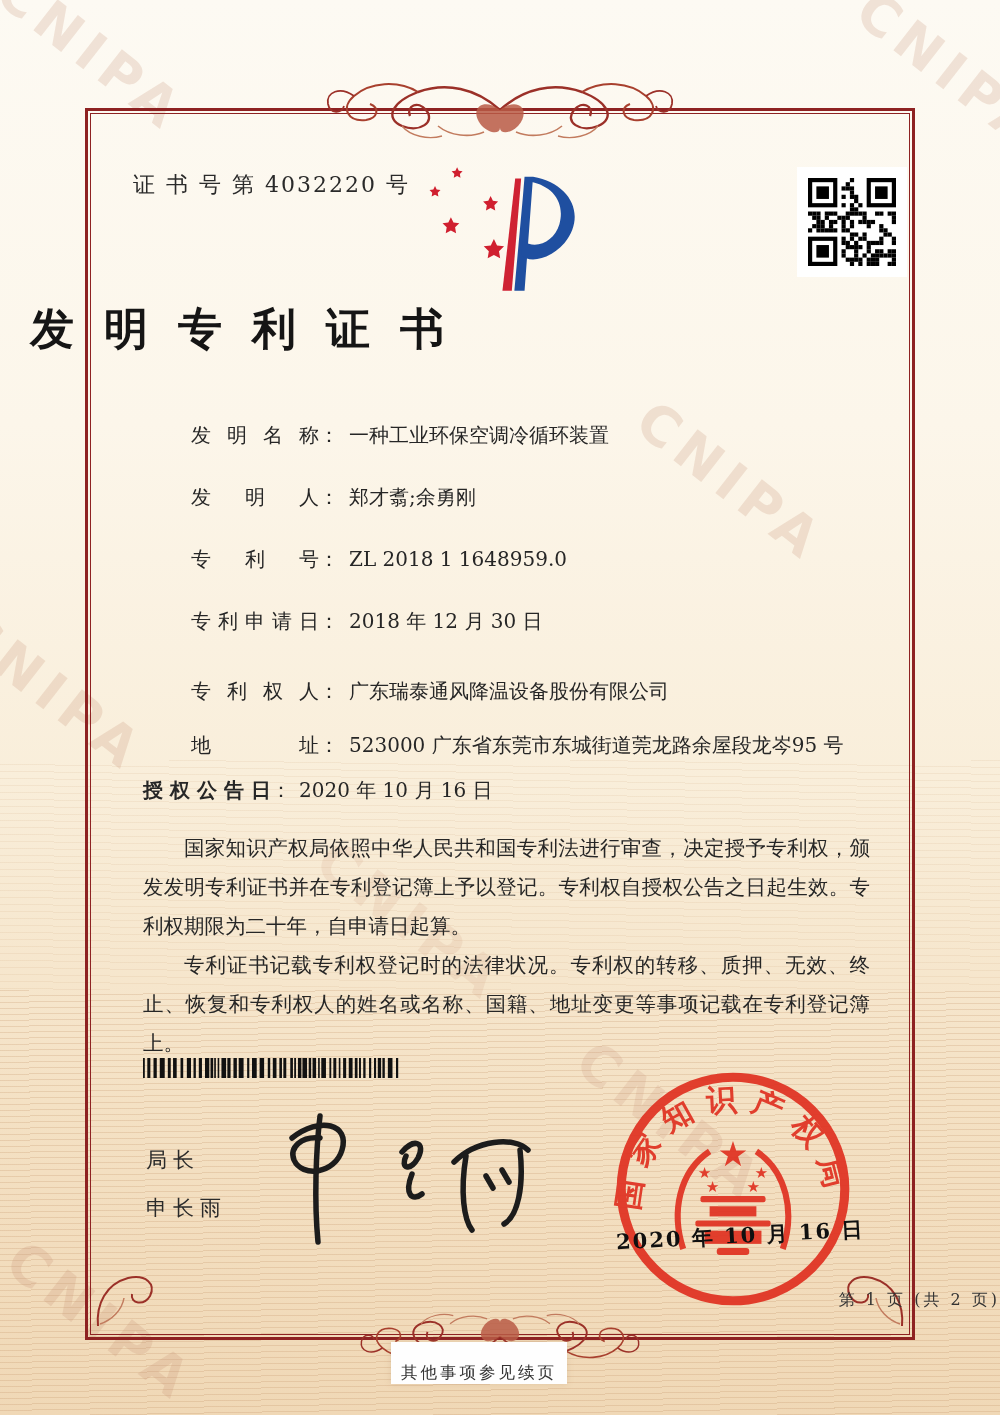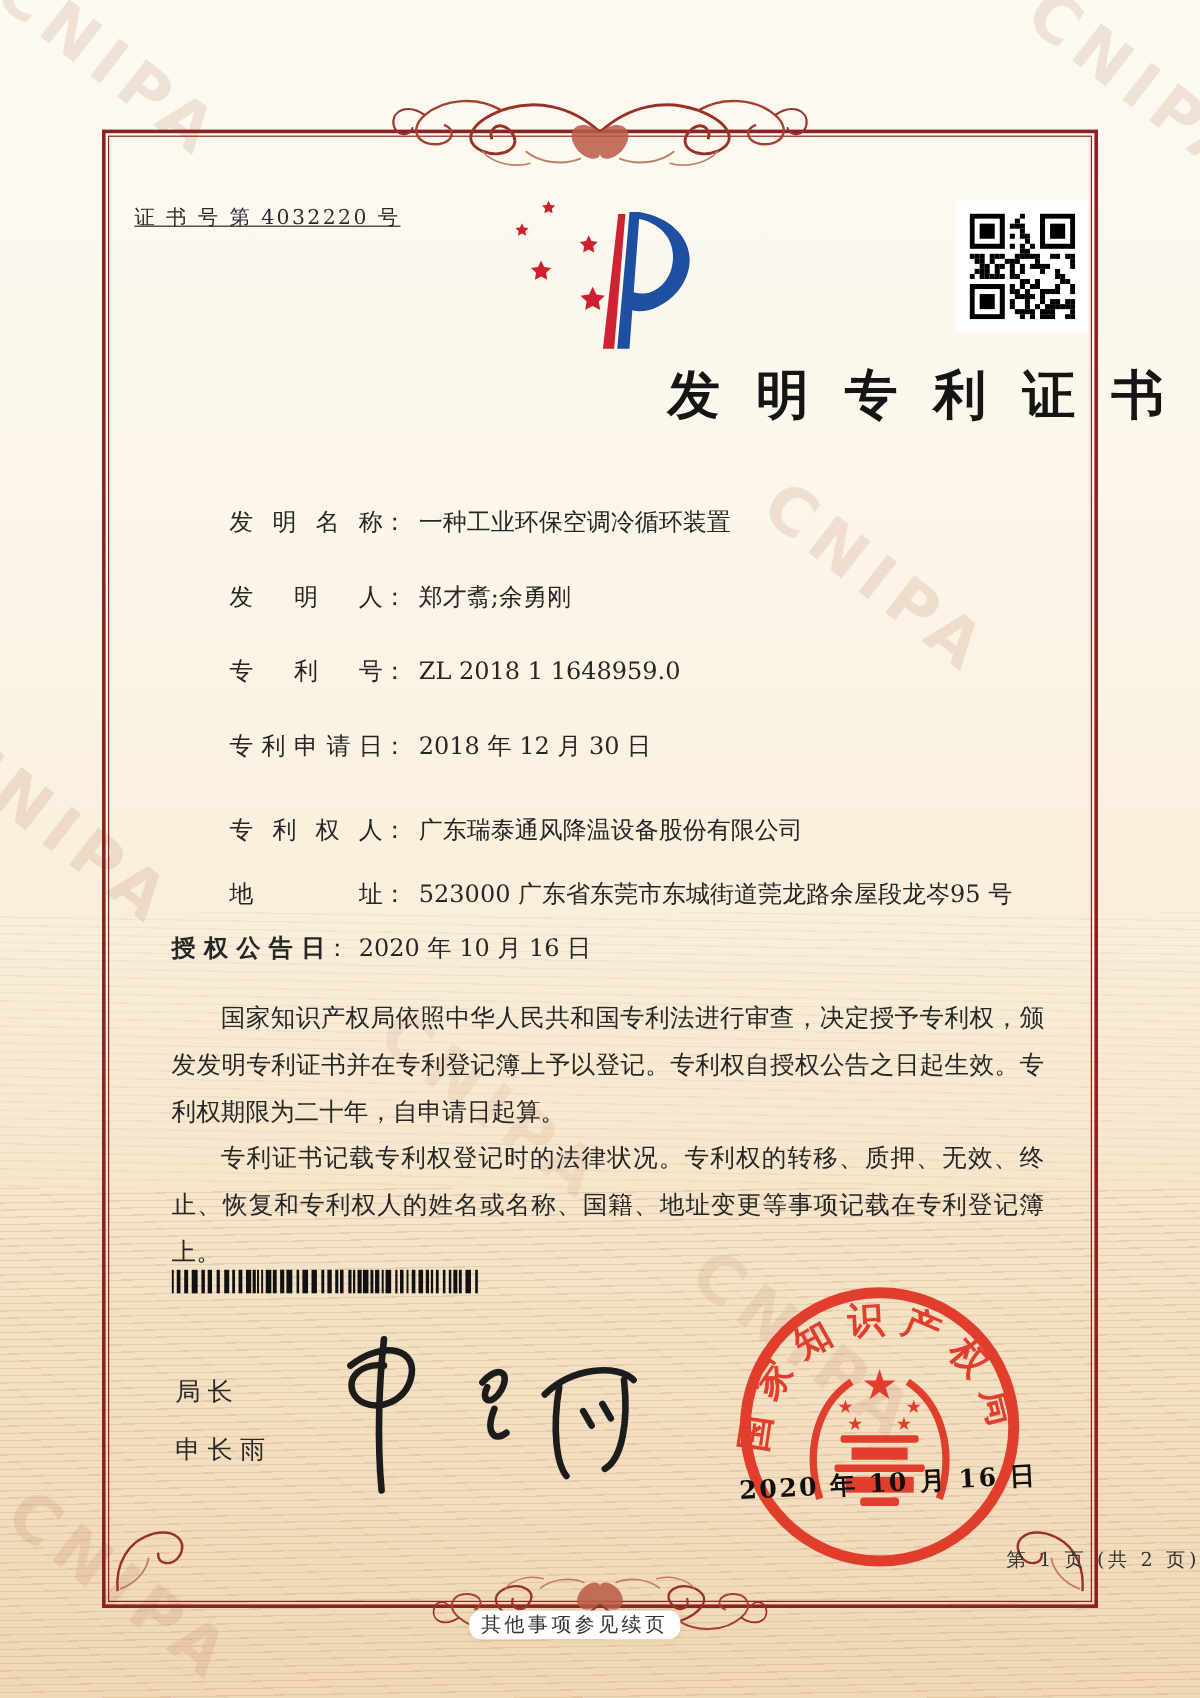--- a/index.html
+++ b/index.html
@@ -16,25 +16,25 @@
   .wm.w1{left:-20px;top:20px;}
   .wm.w2{left:840px;top:40px;}
   .wm.w3{left:620px;top:450px;}
   .wm.w4{left:-60px;top:660px;}
   .wm.w5{left:300px;top:890px;color:rgba(196,140,115,.14);}
   .wm.w6{left:560px;top:1090px;color:rgba(196,140,115,.18);}
   .wm.w7{left:-10px;top:1290px;}
   .frame{position:absolute;left:85px;top:108px;width:824px;height:1226px;border:3px solid #8e2222;}
   .frame-inner{position:absolute;left:2px;top:2px;right:2px;bottom:2px;border:1px solid #8e2222;}
   .ornament{position:absolute;pointer-events:none;}
-  .cert-no{position:absolute;left:112px;top:170px;font-size:17px;letter-spacing:2px;color:#2a2a2a;text-decoration:underline;}
+  .cert-no{position:absolute;left:133px;top:170px;font-size:22px;letter-spacing:2px;color:#2a2a2a;}
   .logo{position:absolute;left:420px;top:163px;width:170px;height:132px;}
   .qr-wrap{position:absolute;left:797px;top:167px;width:110px;height:110px;background:#fff;
     display:flex;align-items:center;justify-content:center;}
-  .title{position:absolute;left:0;top:300px;width:1000px;text-align:right;
+  .title{position:absolute;left:0;top:300px;width:1000px;text-align:left;
     font-size:44px;font-weight:700;color:#151515;letter-spacing:30px;padding-left:30px;box-sizing:border-box;}
   .rows{position:absolute;left:143px;top:422px;width:740px;font-size:20px;color:#262626;}
   .row{position:absolute;left:0;white-space:nowrap;margin-left:48px;}
   .row .lbl{display:inline-block;width:128px;text-align:justify;text-align-last:justify;vertical-align:bottom;}
   .row .colon{margin-right:10px;}
   .r0{top:0;} .r1{top:62px;} .r2{top:124px;} .r3{top:186px;} .r4{top:256px;font-family:Liberation Serif, serif;} .r5{top:310px;}
   .grant{position:absolute;left:143px;top:777px;width:740px;font-size:20px;white-space:nowrap;color:#262626;}
   .grant .g2{position:absolute;left:345px;top:0;}
   .grant .lbl{display:inline-block;width:128px;text-align:justify;text-align-last:justify;font-weight:bold;}
   .grant .colon{margin-right:8px;}
@@ -43,22 +43,22 @@
   .body-text p{margin:0;text-indent:2em;}
   .barcode{position:absolute;left:143px;top:1058px;width:258px;height:20px;}
   .sig-title{position:absolute;left:146px;top:1146px;font-size:21px;letter-spacing:6px;color:#2a2a2a;}
   .sig-name{position:absolute;left:146px;top:1194px;font-size:21px;letter-spacing:6px;color:#2a2a2a;}
   .signature{position:absolute;left:262px;top:1100px;width:290px;height:155px;}
   .seal{position:absolute;left:608px;top:1064px;width:250px;height:250px;opacity:.93;}
   .seal-date{position:absolute;left:616px;top:1222px;width:240px;font-size:21px;font-weight:600;
     letter-spacing:2px;color:#101010;transform:rotate(-3deg);white-space:nowrap;}
   .page-num{position:absolute;left:0;top:1290px;width:1000px;text-align:right;font-size:16px;
     letter-spacing:3px;color:#333;}
-  .note-box{position:absolute;left:391px;top:1342px;width:176px;height:24px;background:#fefefe;
-    display:flex;align-items:center;justify-content:center;box-shadow:0 0 6px rgba(180,140,100,.25);border-radius:10px;}
+  .note-box{position:absolute;left:391px;top:1342px;width:176px;height:42px;background:#fefefe;
+    display:flex;align-items:flex-end;justify-content:center;box-shadow:0 0 6px rgba(180,140,100,.25);}
   .note-box span{font-size:16.5px;letter-spacing:3px;color:#333;}
 </style>
 </head>
 <body>
 
 <div class="page">
 
   <div class="guilloche-mid"></div>
   <div class="guilloche-low"></div>
 

